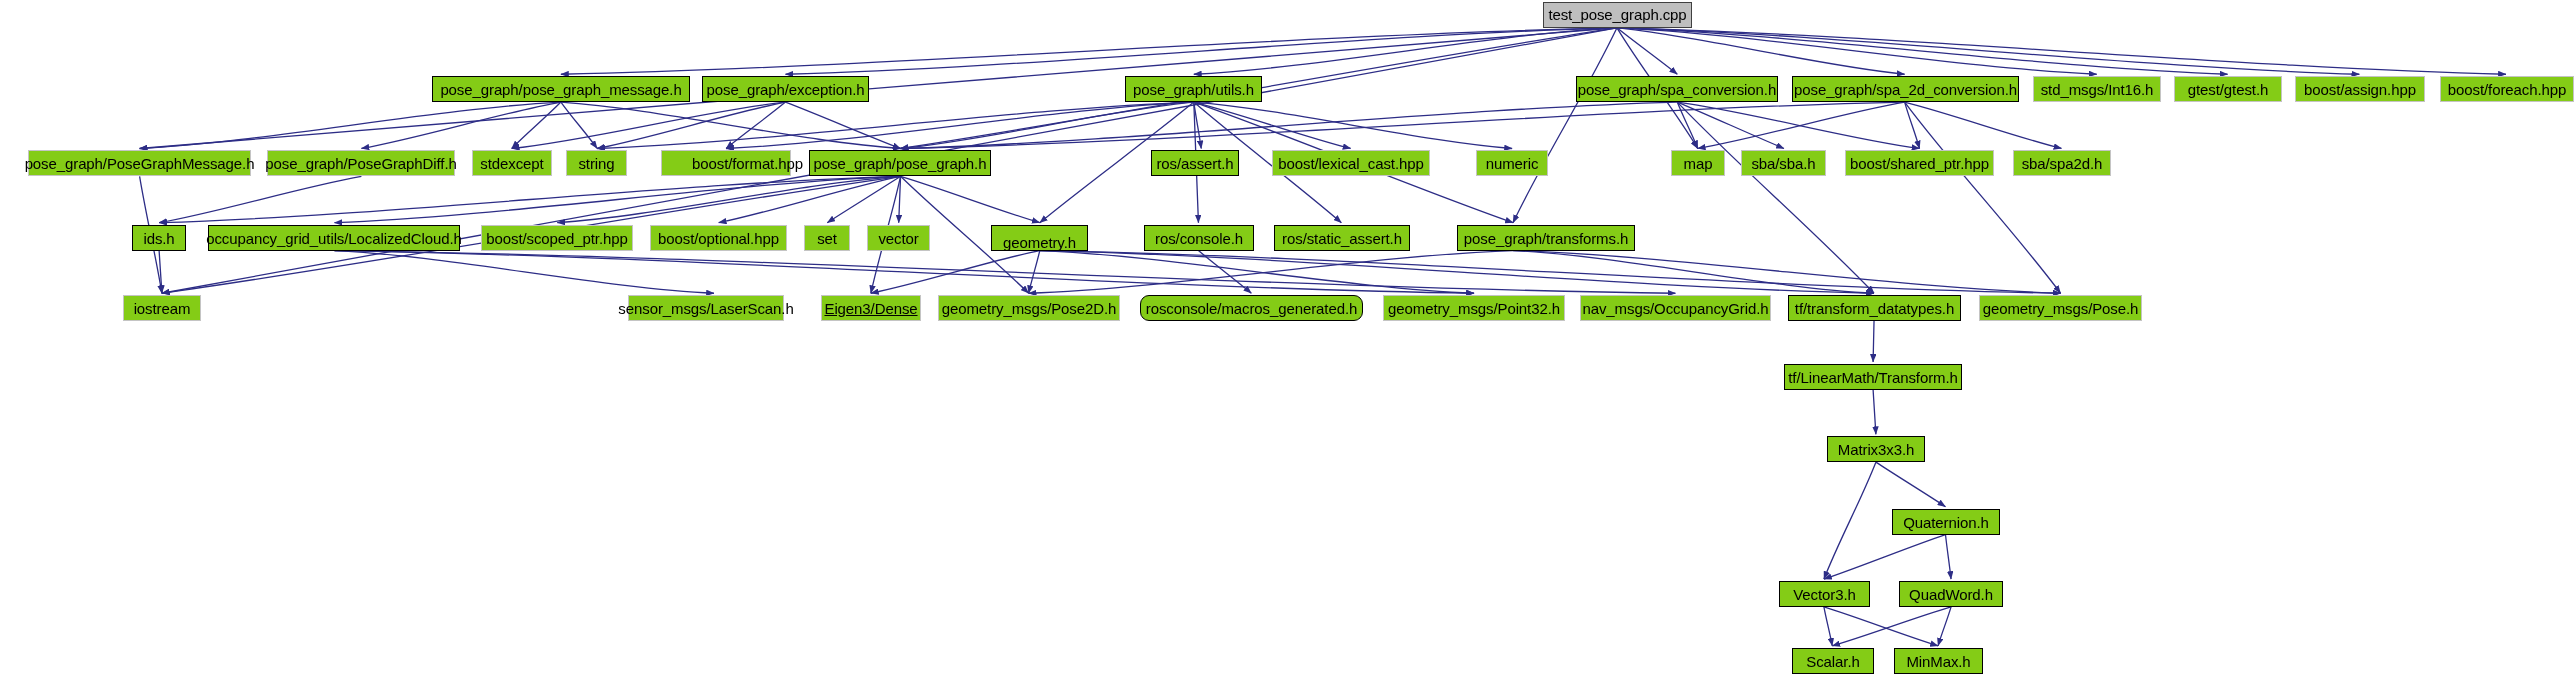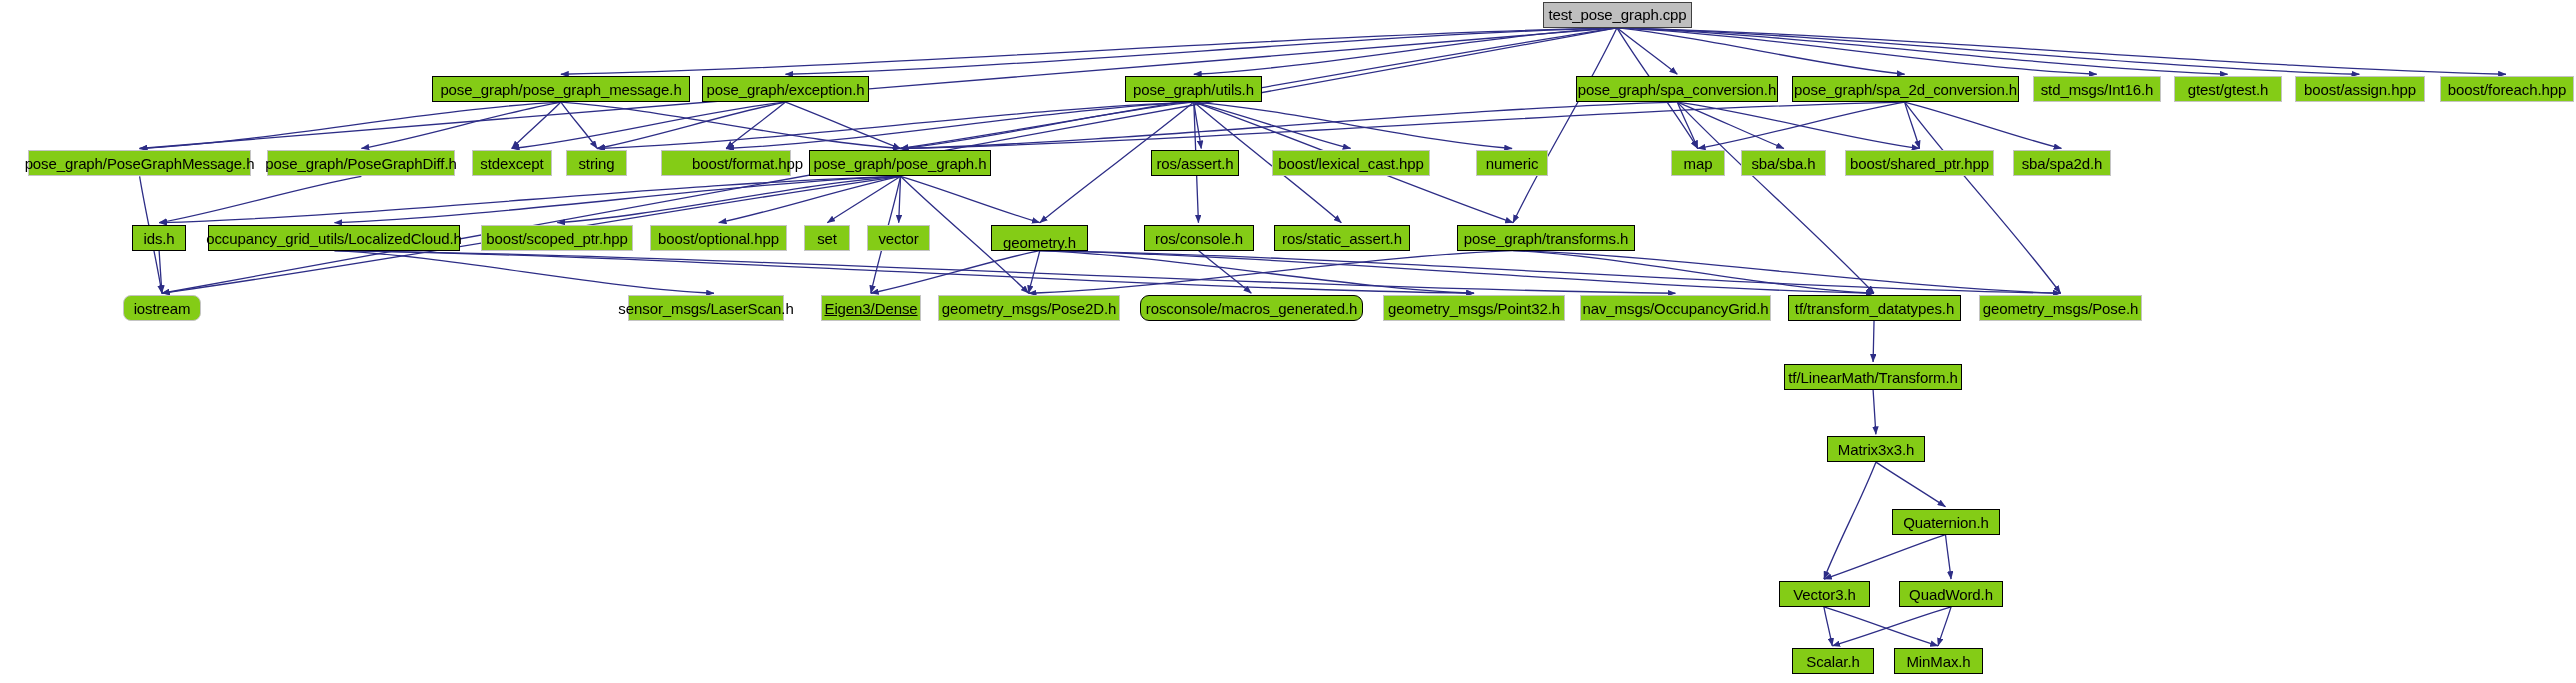--- a/index.html
+++ b/index.html
@@ -221,21 +221,21 @@
       </div>
       <div class="node bold" style="left: 1144px; top: 225px; width: 110px;">
         <span>ros/console.h</span>
       </div>
       <div class="node bold" style="left: 1274px; top: 225px; width: 136px;">
         <span>ros/static_assert.h</span>
       </div>
       <div class="node bold" style="left: 1424px; top: 225px; width: 178px; margin-left: 33px;">
         <span>pose_graph/transforms.h</span>
       </div>
-      <div class="node" style="left: 123px; top: 295px; width: 78px; border-radius: 8px;">
+      <div class="node" style="left: 123px; top: 295px; width: 78px;">
         <span>iostream</span>
       </div>
       <div class="node" style="left: 628px; top: 295px; width: 156px;">
         <span>sensor_msgs/LaserScan.h</span>
       </div>
       <div class="node" style="left: 821px; top: 295px; width: 100px; text-decoration: underline;">
         <span>Eigen3/Dense</span>
       </div>
       <div class="node" style="left: 938px; top: 295px; width: 182px;">
         <span>geometry_msgs/Pose2D.h</span>

